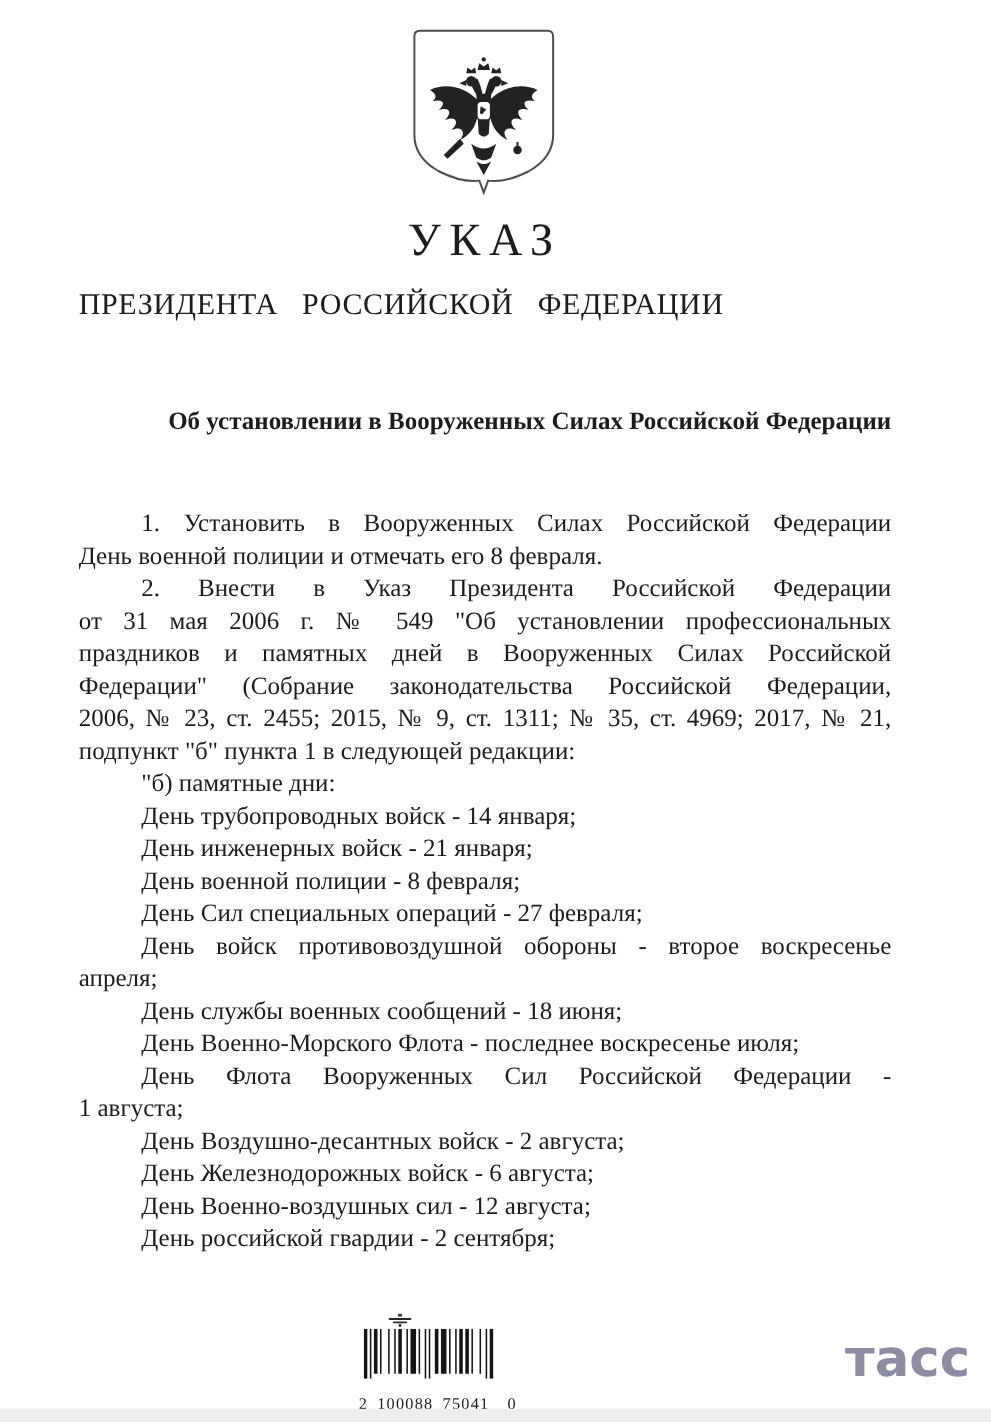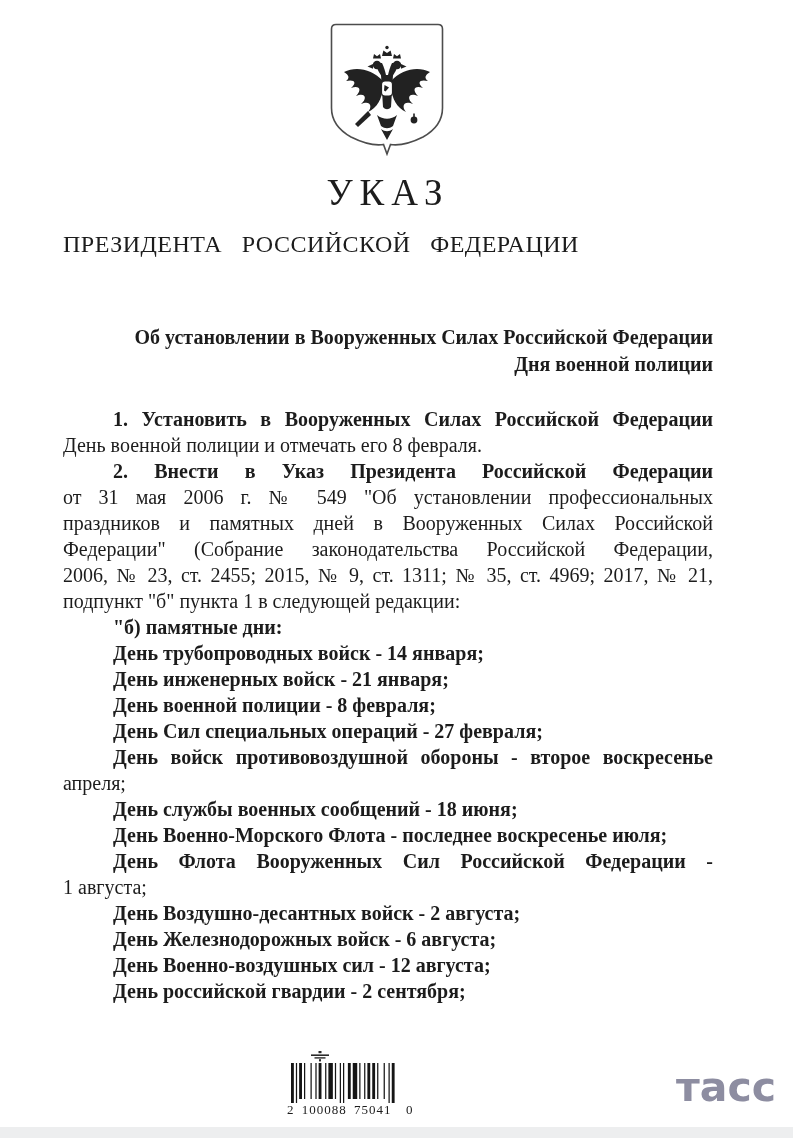--- a/index.html
+++ b/index.html
@@ -31,30 +31,30 @@
     position:absolute; top:324px; left:63px; width:650px;
     text-align:right; font-weight:bold; font-size:20px; line-height:27px;
   }
 
   
   .body-text {
     position:absolute; top:406px; left:63px; width:650px;
     font-size:20px; line-height:26px;
   }
   .bline { min-height:26px; }
-  .bline.ind { text-indent:50px;font-weight:bold; }
+  .bline.ind { text-indent:50px; }
   .bline.jst { text-align:justify; text-align-last:justify; }
 
   
   .barcode { position:absolute; left:287px; top:1051px; width:112px; text-align:center; }
   .barcode-emblem { display:block; margin:0 auto 1px 22px; }
   .barcode-bars { display:block; margin:0 auto; }
   .barcode-number {
     font-family:"Liberation Serif",serif; font-size:13px; line-height:13px;
-    letter-spacing:1px; word-spacing:3px; white-space:pre; margin-top:0px;
+    letter-spacing:1px; word-spacing:3px; white-space:pre; margin-top:13px;
   }
 
   
   .tass-watermark {
     position:absolute; left:676px; top:1035px;
     font-family:"DejaVu Sans","Liberation Sans",sans-serif;
     font-weight:bold; font-size:41px; line-height:1; letter-spacing:0px;
     color:#8d8da1;
     margin-top:32px;
   }
@@ -105,21 +105,20 @@
     <rect x="51.5" y="58" width="11" height="15" rx="3.5" fill="#ffffff" stroke="#222222" stroke-width="1.2"></rect>
     <path d="M54.5,62 l4.5,2.6 -3.5,4 -1.5,-1 z" fill="#222222"></path>
   </svg>
 
   <div class="doc-type">УКАЗ</div>
 
   <div class="issuer">ПРЕЗИДЕНТА РОССИЙСКОЙ ФЕДЕРАЦИИ</div>
 
   <div class="decree-title">
     <div>Об установлении в Вооруженных Силах Российской Федерации</div>
-    <div>Дня военной полиции</div>
   </div>
 
   <div class="body-text">
       <div class="bline ind jst">1. Установить в Вооруженных Силах Российской Федерации</div>
       <div class="bline">День военной полиции и отмечать его 8 февраля.</div>
       <div class="bline ind jst">2. Внести в Указ Президента Российской Федерации</div>
       <div class="bline jst">от 31 мая 2006 г. № 549 "Об установлении профессиональных</div>
       <div class="bline jst">праздников и памятных дней в Вооруженных Силах Российской</div>
       <div class="bline jst">Федерации" (Собрание законодательства Российской Федерации,</div>
       <div class="bline jst">2006, № 23, ст. 2455; 2015, № 9, ст. 1311; № 35, ст. 4969; 2017, № 21,</div>

